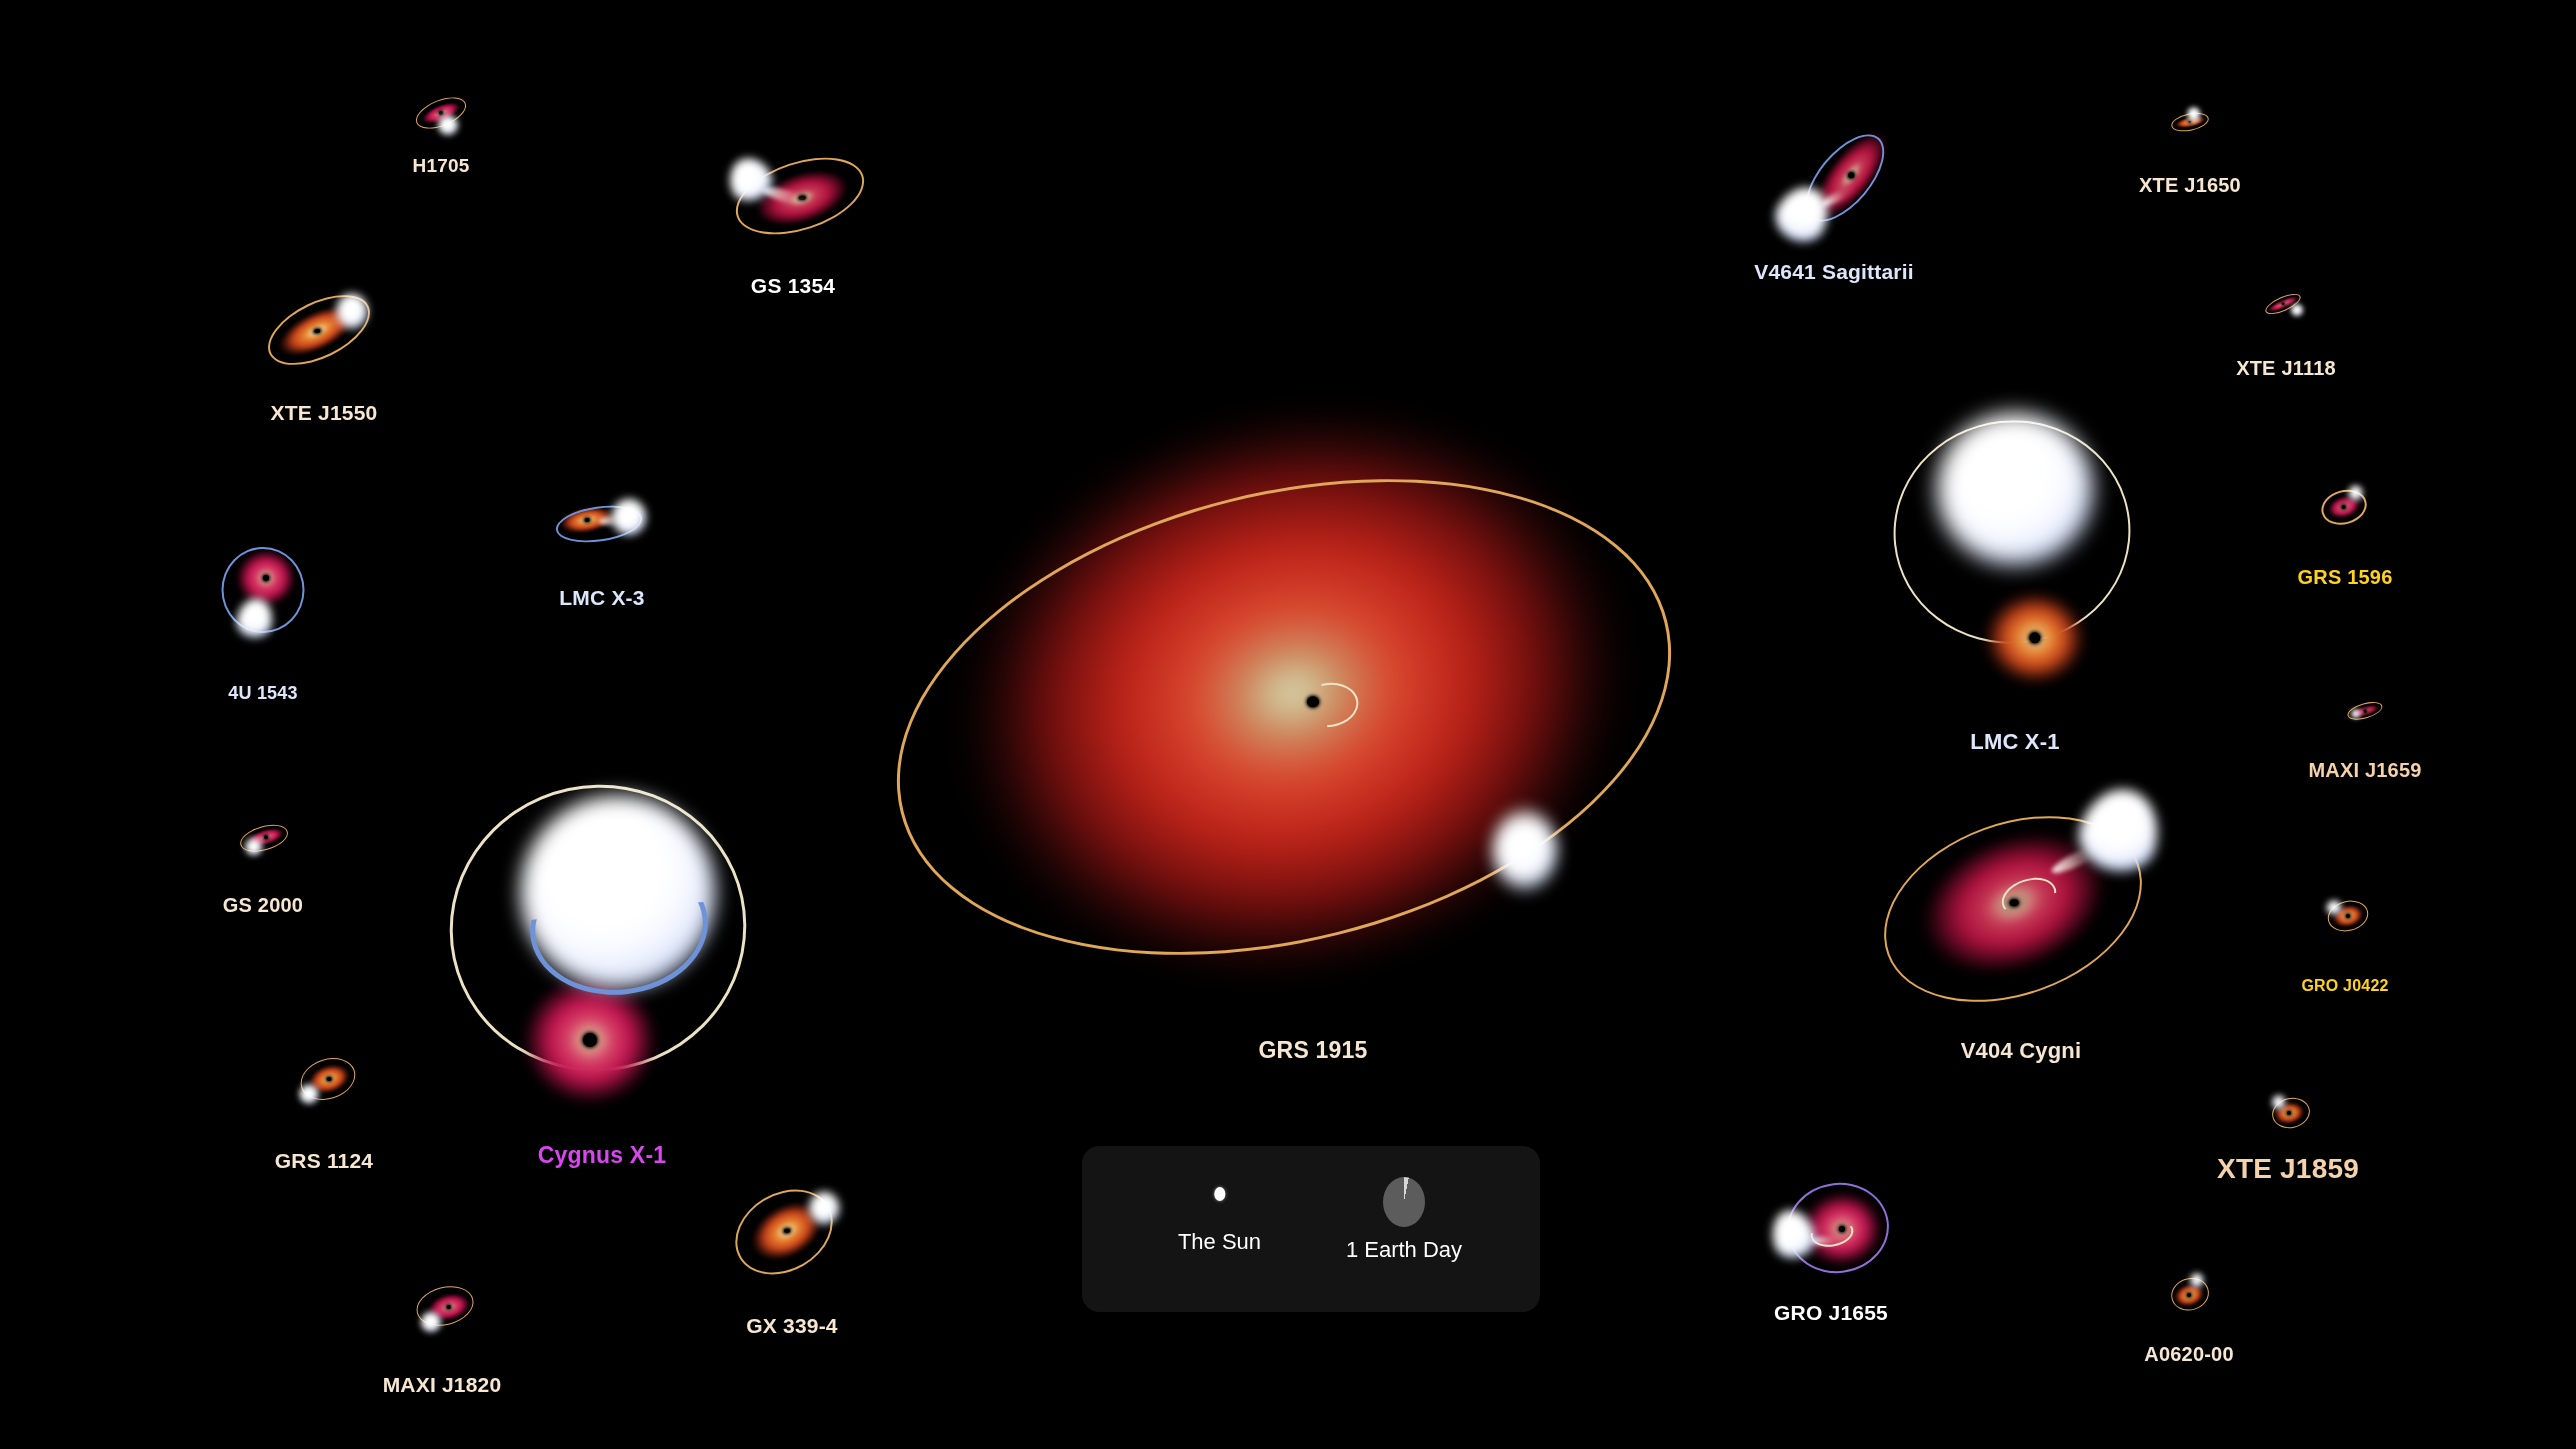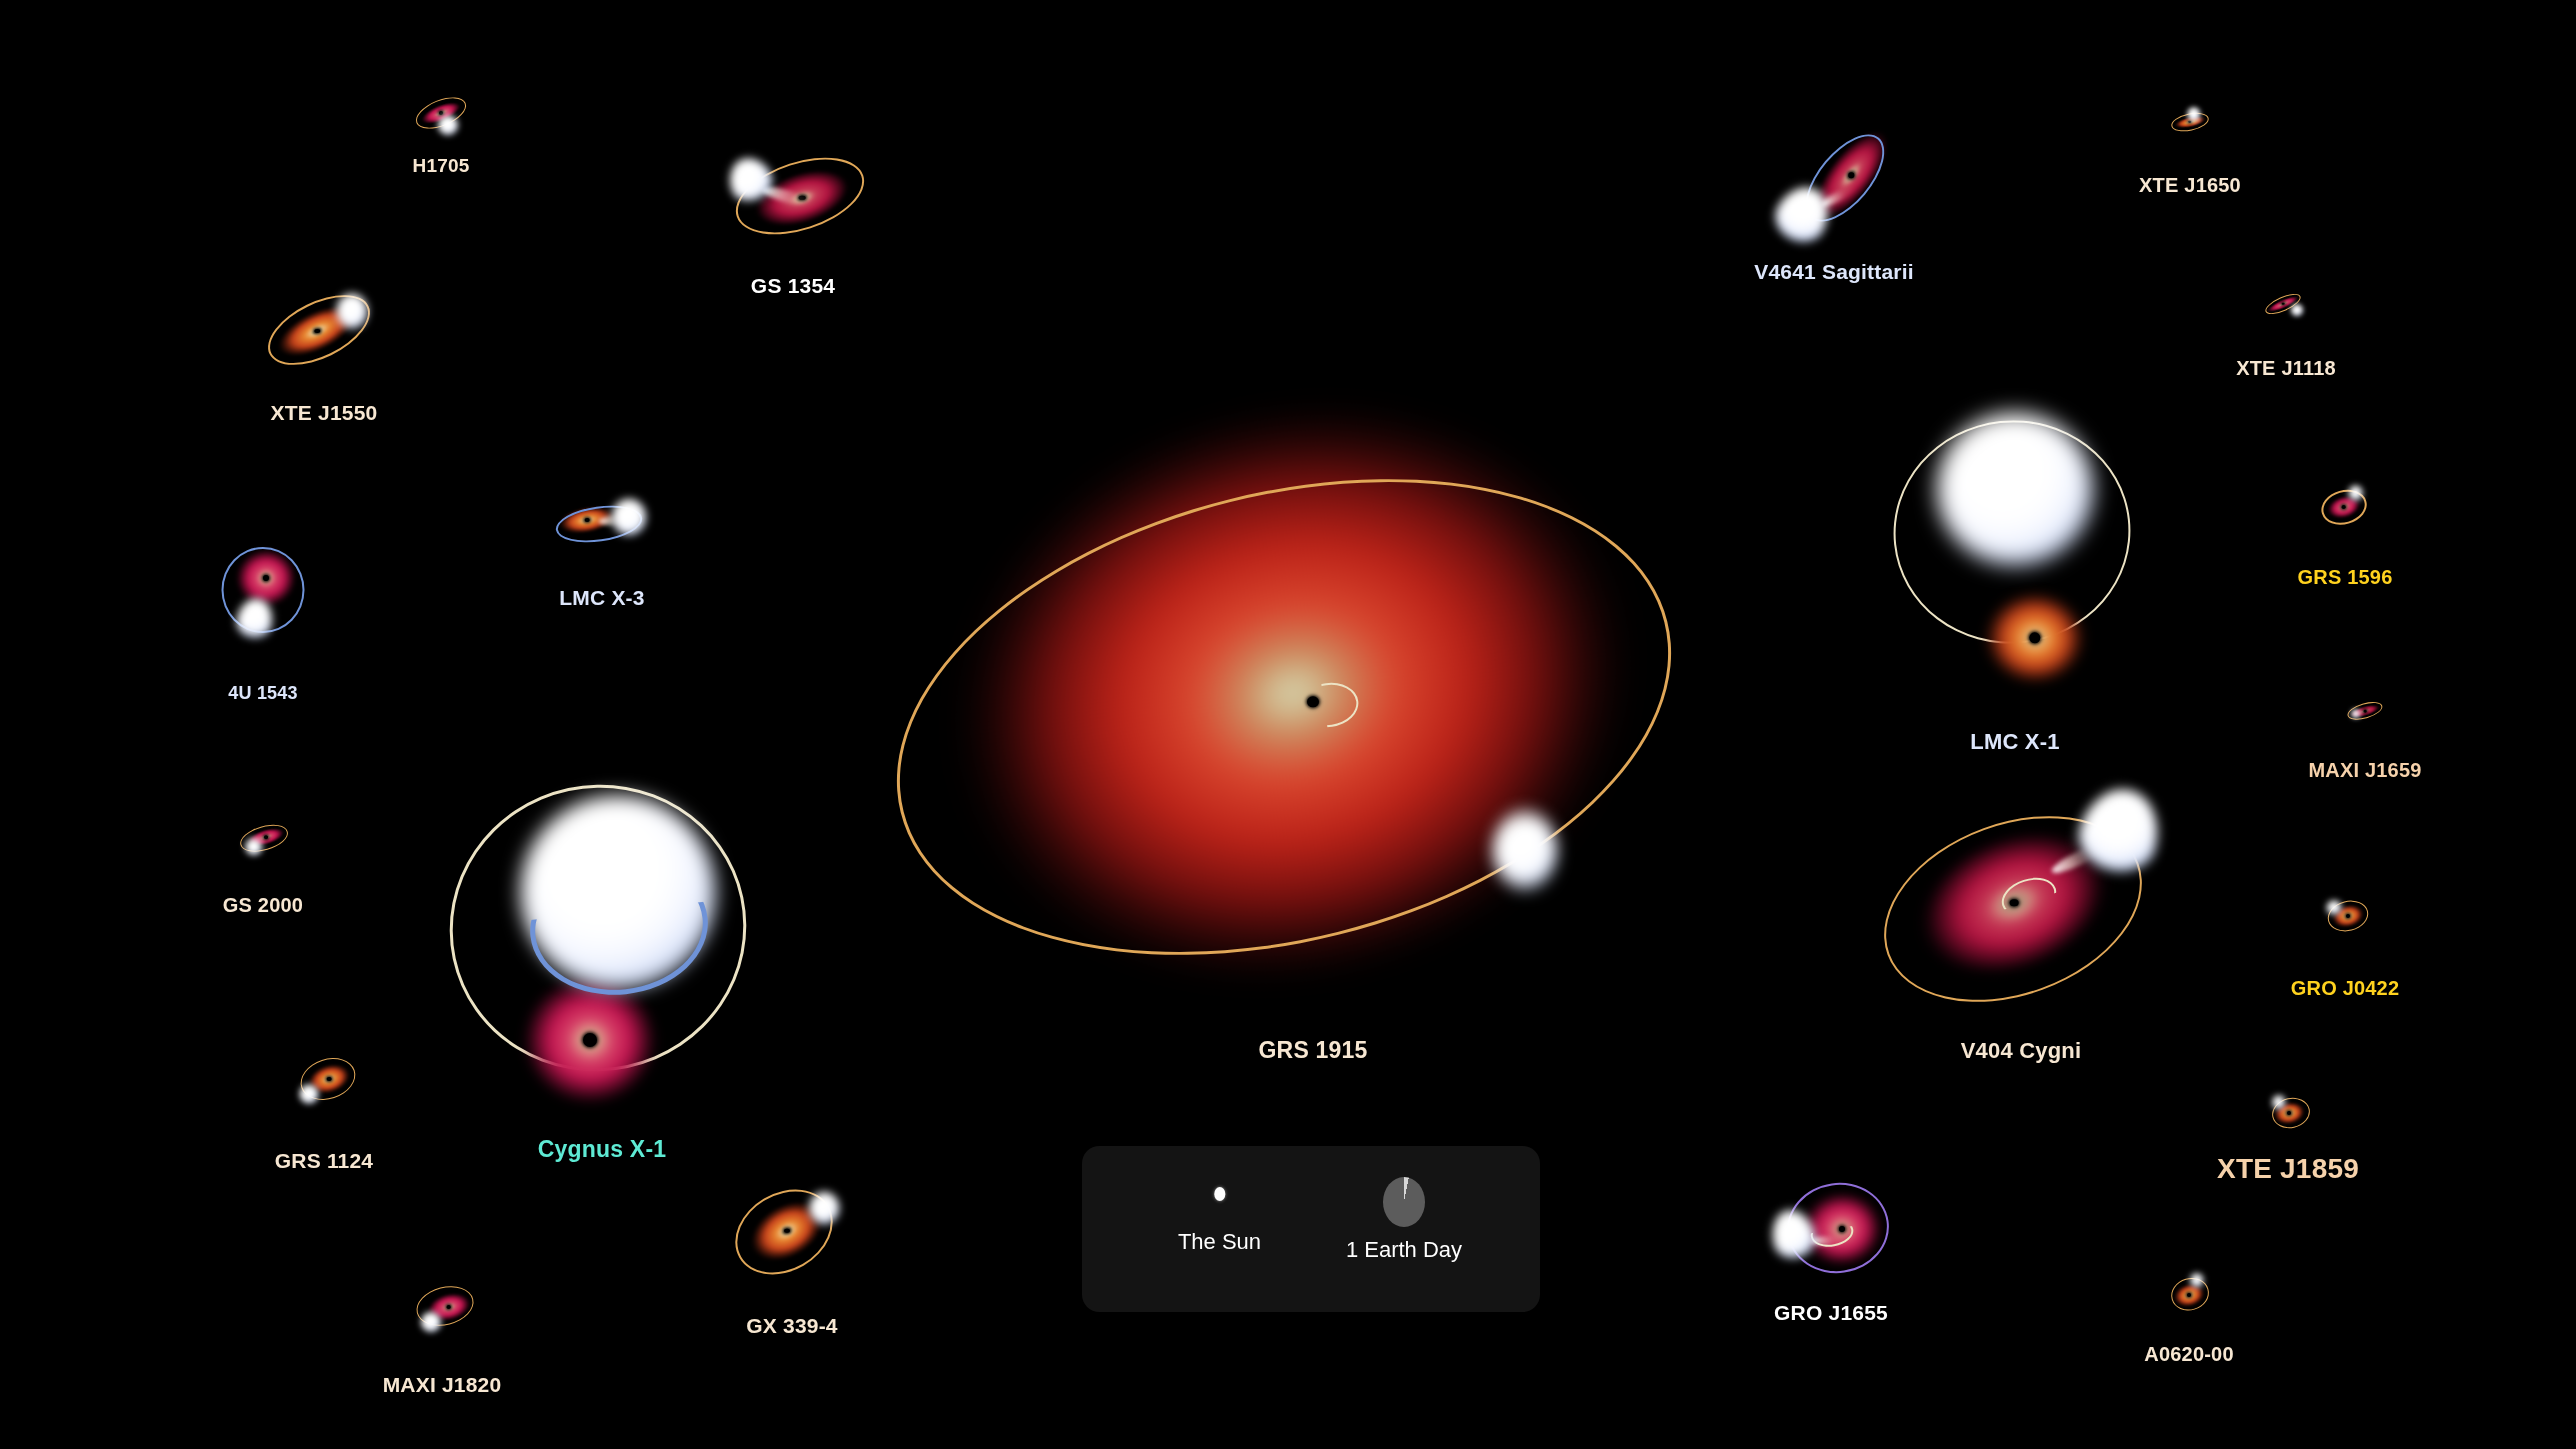--- a/index.html
+++ b/index.html
@@ -226,21 +226,21 @@
   </div>
 
   <div class="sys" style="left:602px;top:892px;">
     <div class="art">
       <div class="orbit cream" style="--orot:-12deg;--ow:3.4px;width:291px;height:280px;left:-4px;top:36px;"></div>
       <div class="disk magenta" style="--rot:0deg;--sq:.96;--blur:6px;width:133px;height:133px;left:-12px;top:148px;"></div>
       <div class="bh" style="width:14px;height:14px;left:-12px;top:148px;"></div>
       <div class="star" style="left:16px;top:0;--sblur:9.4px;width:195px;height:193px;"></div>
       <div class="orbit blue clip-bot" style="--orot:-6deg;--ow:5.4px;width:168px;height:125px;left:17.4px;top:35px;"></div>
     </div>
-    <div class="lbl" style="top:244px;font-size:23px;color:#5eead4;">Cygnus X-1</div>
+    <div class="lbl" style="top:250px;font-size:23px;color:#d946ef;">Cygnus X-1</div>
   </div>
 
   <div class="sys" style="left:324px;top:1082px;">
     <div class="art">
       <div class="disk warm" style="--rot:-18deg;--sq:.66;--blur:1.7px;width:42px;height:42px;left:5.4px;top:-2.7px;"></div>
       <div class="bh" style="width:4.7px;height:4px;left:5.4px;top:-2.7px;"></div>
       <div class="orbit gold" style="--orot:-18deg;--ow:1.7px;width:54px;height:38px;left:4px;top:-2.7px;"></div>
       <div class="star" style="left:-14.8px;top:12px;--sblur:3.4px;width:19px;height:19px;"></div>
     </div>
     <div class="lbl" style="top:67px;font-size:21px;color:#f7e7d2;">GRS 1124</div>
@@ -350,21 +350,21 @@
     <div class="lbl" style="top:134px;font-size:22px;color:#f7e7d2;">V404 Cygni</div>
   </div>
 
   <div class="sys" style="left:2345px;top:913px;">
     <div class="art">
       <div class="disk warm" style="--rot:-14deg;--sq:.70;--blur:1.7px;width:31px;height:31px;left:2.7px;top:2.7px;"></div>
       <div class="bh" style="width:4px;height:4px;left:2.7px;top:2.7px;"></div>
       <div class="orbit gold" style="--orot:-14deg;--ow:1.7px;width:39px;height:28px;left:2.7px;top:2.7px;"></div>
       <div class="star" style="left:-10.7px;top:-5.4px;--sblur:3.4px;width:14.8px;height:14.8px;"></div>
     </div>
-    <div class="lbl" style="top:64px;font-size:20px;color:#ffd21e;">GRO J0422</div>
+    <div class="lbl" style="top:64px;font-size:16px;color:#ffd21e;">GRO J0422</div>
   </div>
 
   <div class="sys" style="left:2288px;top:1109px;">
     <div class="art">
       <div class="disk warm" style="--rot:-12deg;--sq:.72;--blur:1.7px;width:29.5px;height:29.5px;left:1.3px;top:4px;"></div>
       <div class="bh" style="width:4px;height:4px;left:1.3px;top:4px;"></div>
       <div class="orbit gold" style="--orot:-12deg;--ow:1.7px;width:36px;height:28px;left:2.7px;top:4px;"></div>
       <div class="star" style="left:-9.4px;top:-6.7px;--sblur:3.4px;width:13.4px;height:13.4px;"></div>
     </div>
     <div class="lbl" style="top:44px;font-size:28px;color:#f6d2ab;">XTE J1859</div>

